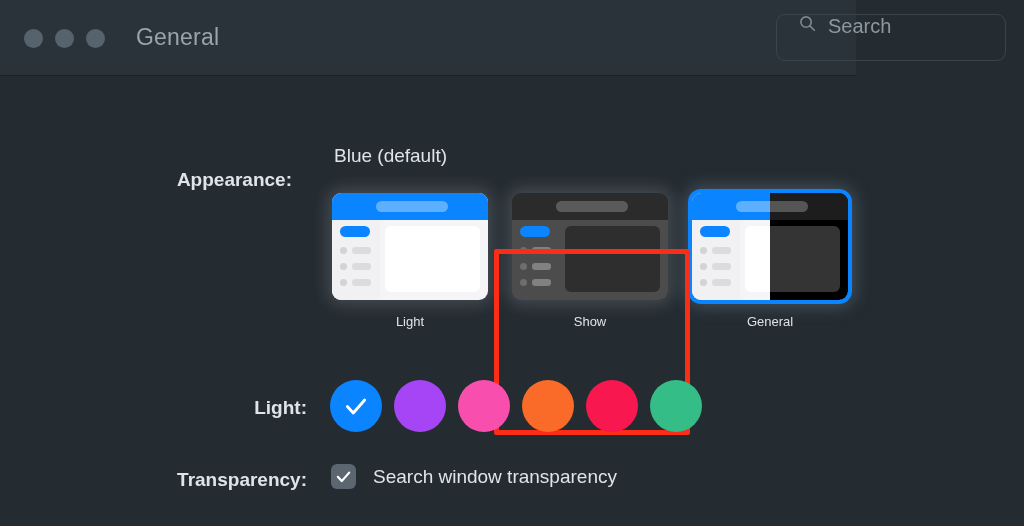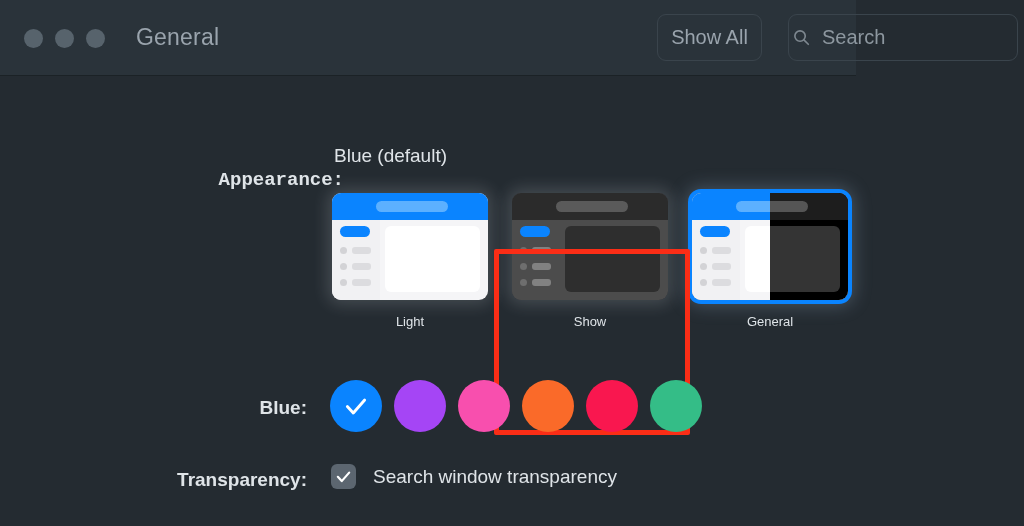--- a/index.html
+++ b/index.html
@@ -74,24 +74,22 @@
   }
   .search-field {
     position: absolute;
     left: 776px;
     top: 14px;
     width: 230px;
     height: 47px;
     border: 1px solid #3a444c;
     border-radius: 9px;
     display: flex;
-    align-items: center;
     box-sizing: border-box;
-    padding-left: 4px;
-    margin-left: 12px;
+    padding-left: 22px;
   }
   .search-icon {
     width: 17px;
     height: 17px;
     flex: 0 0 auto;
     margin-right: 12px;
     opacity: .85;
   }
   .search-placeholder {
     font-size: 20px;
@@ -305,38 +303,35 @@
 
   <div class="titlebar">
     <div class="traffic-lights">
       <div class="light"></div>
       <div class="light"></div>
       <div class="light"></div>
     </div>
 
     <div class="win-title">General</div>
 
-    <div class="show-all-btn">
-      <span>Show All</span>
-    </div>
 
     <div class="search-field">
       <svg class="search-icon" viewBox="0 0 20 20">
         <circle cx="8.3" cy="8.3" r="6.1" fill="none" stroke="#8d979f" stroke-width="1.9"></circle>
         <line x1="12.8" y1="12.8" x2="18" y2="18" stroke="#8d979f" stroke-width="1.9" stroke-linecap="round"></line>
       </svg>
       <span class="search-placeholder">Search</span>
     </div>
   </div>
 
   <div class="content">
 
     <div class="blue-default">Blue (default)</div>
 
-    <div class="row-label" style="right:680px; top:92px;font-family:Liberation Mono, monospace;">Appearance:</div>
+    <div class="row-label" style="right:732px; top:92px;">Appearance:</div>
 
     <div class="appearance-group">
 
       <div class="appearance-option opt-light">
         <div class="thumb-wrap">
           <div class="thumb">
             <div class="mini" style="background:#f5f5f7;">
               <div class="mini-titlebar" style="background:#0a84ff;">
                 <div class="mini-titlepill" style="background:#5cb0ff;"></div>
               </div>
@@ -435,21 +430,21 @@
               </div>
             </div>
           </div>
         </div>
         <div class="opt-caption">General</div>
       </div>
     </div>
 
     <div class="annotation-box"></div>
 
-    <div class="row-label" style="right:717px; top:320px;">Blue:</div>
+    <div class="row-label" style="right:717px; top:320px;">Light:</div>
 
     <div class="theme-group">
       <div class="swatch" style="background:#0a84ff;">
         <svg class="check-svg" viewBox="0 0 24 24">
           <polyline points="4,12.5 9.5,18.5 20,6.5" fill="none" stroke="#ffffff" stroke-width="2.6" stroke-linecap="round" stroke-linejoin="round"></polyline>
         </svg>
       </div>
       <div class="swatch" style="background:#a545f5;"></div>
       <div class="swatch" style="background:#f84fae;"></div>
       <div class="swatch" style="background:#fa6a29;"></div>

